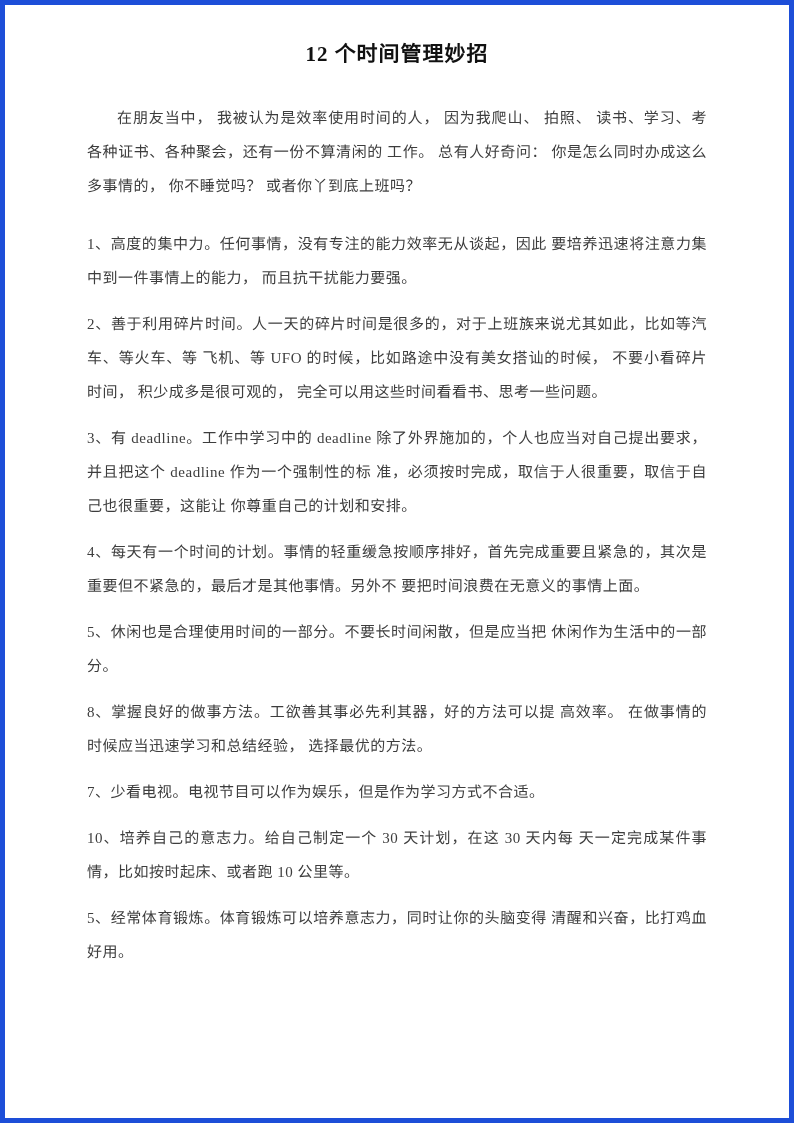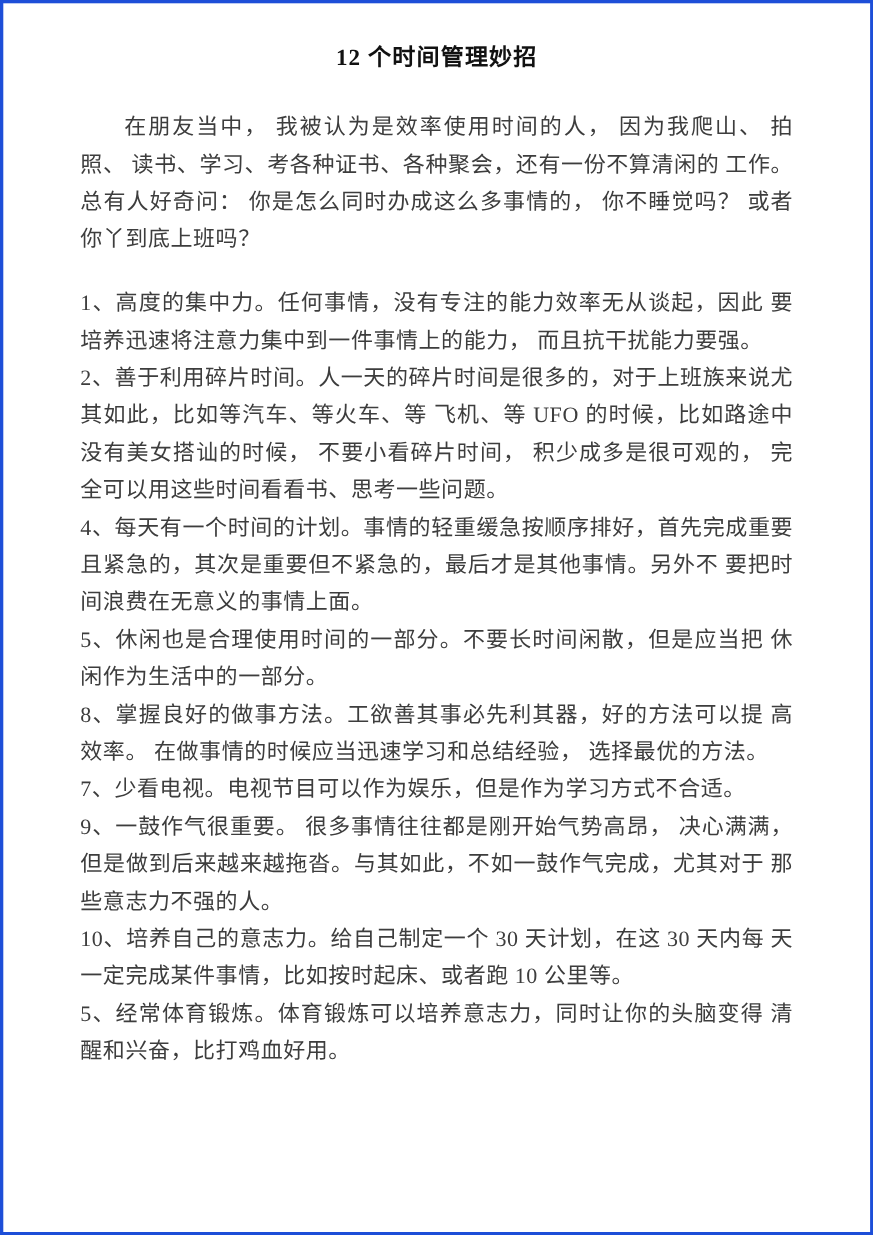--- a/index.html
+++ b/index.html
@@ -8,38 +8,38 @@
     padding: 0;
     background: #ffffff;
   }
   .page {
     position: relative;
     width: 794px;
     height: 1123px;
     box-sizing: border-box;
     margin: 0 auto;
     background: #ffffff;
-    border: 3px solid #1d4ed8;
+    border: 5px solid #1d4ed8;
     padding: 22px 70px 0 70px;
     overflow: hidden;
     font-family: "Liberation Serif", "DejaVu Serif", serif;
     color: #3d3d3d;
   }
   .doc-title {
     margin: 10px 0 34px 0;
     text-align: center;
     font-size: 21px;
     font-weight: 700;
     color: #111111;
     letter-spacing: 1px;
   }
   .intro p,
   .tips p {
-    margin: 0;
-    font-size: 20px;
+    margin: 12px;
+    font-size: 15px;
     line-height: 34px;
     text-align: justify;
     letter-spacing: 0.5px;
     word-break: break-all;
   }
   .intro p {
     text-indent: 2em;
     margin-bottom: 24px;
   }
   .tips p {
@@ -52,21 +52,21 @@
 <div class="page">
   <h1 class="doc-title">12 个时间管理妙招</h1>
 
   <div class="intro">
       <p>在朋友当中， 我被认为是效率使用时间的人， 因为我爬山、 拍照、 读书、学习、考各种证书、各种聚会，还有一份不算清闲的 工作。 总有人好奇问： 你是怎么同时办成这么多事情的， 你不睡觉吗？ 或者你丫到底上班吗？</p>
     </div>
 
   <div class="tips">
       <p>1、高度的集中力。任何事情，没有专注的能力效率无从谈起，因此 要培养迅速将注意力集中到一件事情上的能力， 而且抗干扰能力要强。</p>
       <p>2、善于利用碎片时间。人一天的碎片时间是很多的，对于上班族来说尤其如此，比如等汽车、等火车、等 飞机、等 UFO 的时候，比如路途中没有美女搭讪的时候， 不要小看碎片时间， 积少成多是很可观的， 完全可以用这些时间看看书、思考一些问题。</p>
+      <p>3、有 deadline。工作中学习中的 deadline 除了外界施加的，个人也应当对自己提出要求，并且把这个 deadline 作为一个强制性的标 准，必须按时完成，取信于人很重要，取信于自己也很重要，这能让 你尊重自己的计划和安排。</p>
       <p>4、每天有一个时间的计划。事情的轻重缓急按顺序排好，首先完成重要且紧急的，其次是重要但不紧急的，最后才是其他事情。另外不 要把时间浪费在无意义的事情上面。</p>
       <p>5、休闲也是合理使用时间的一部分。不要长时间闲散，但是应当把 休闲作为生活中的一部分。</p>
       <p>8、掌握良好的做事方法。工欲善其事必先利其器，好的方法可以提 高效率。 在做事情的时候应当迅速学习和总结经验， 选择最优的方法。</p>
       <p>7、少看电视。电视节目可以作为娱乐，但是作为学习方式不合适。</p>
-      <p>9、一鼓作气很重要。 很多事情往往都是刚开始气势高昂， 决心满满， 但是做到后来越来越拖沓。与其如此，不如一鼓作气完成，尤其对于 那些意志力不强的人。</p>
       <p>10、培养自己的意志力。给自己制定一个 30 天计划，在这 30 天内每 天一定完成某件事情，比如按时起床、或者跑 10 公里等。</p>
       <p>5、经常体育锻炼。体育锻炼可以培养意志力，同时让你的头脑变得 清醒和兴奋，比打鸡血好用。</p>
     </div>
 </div>
 
 </body></html>

